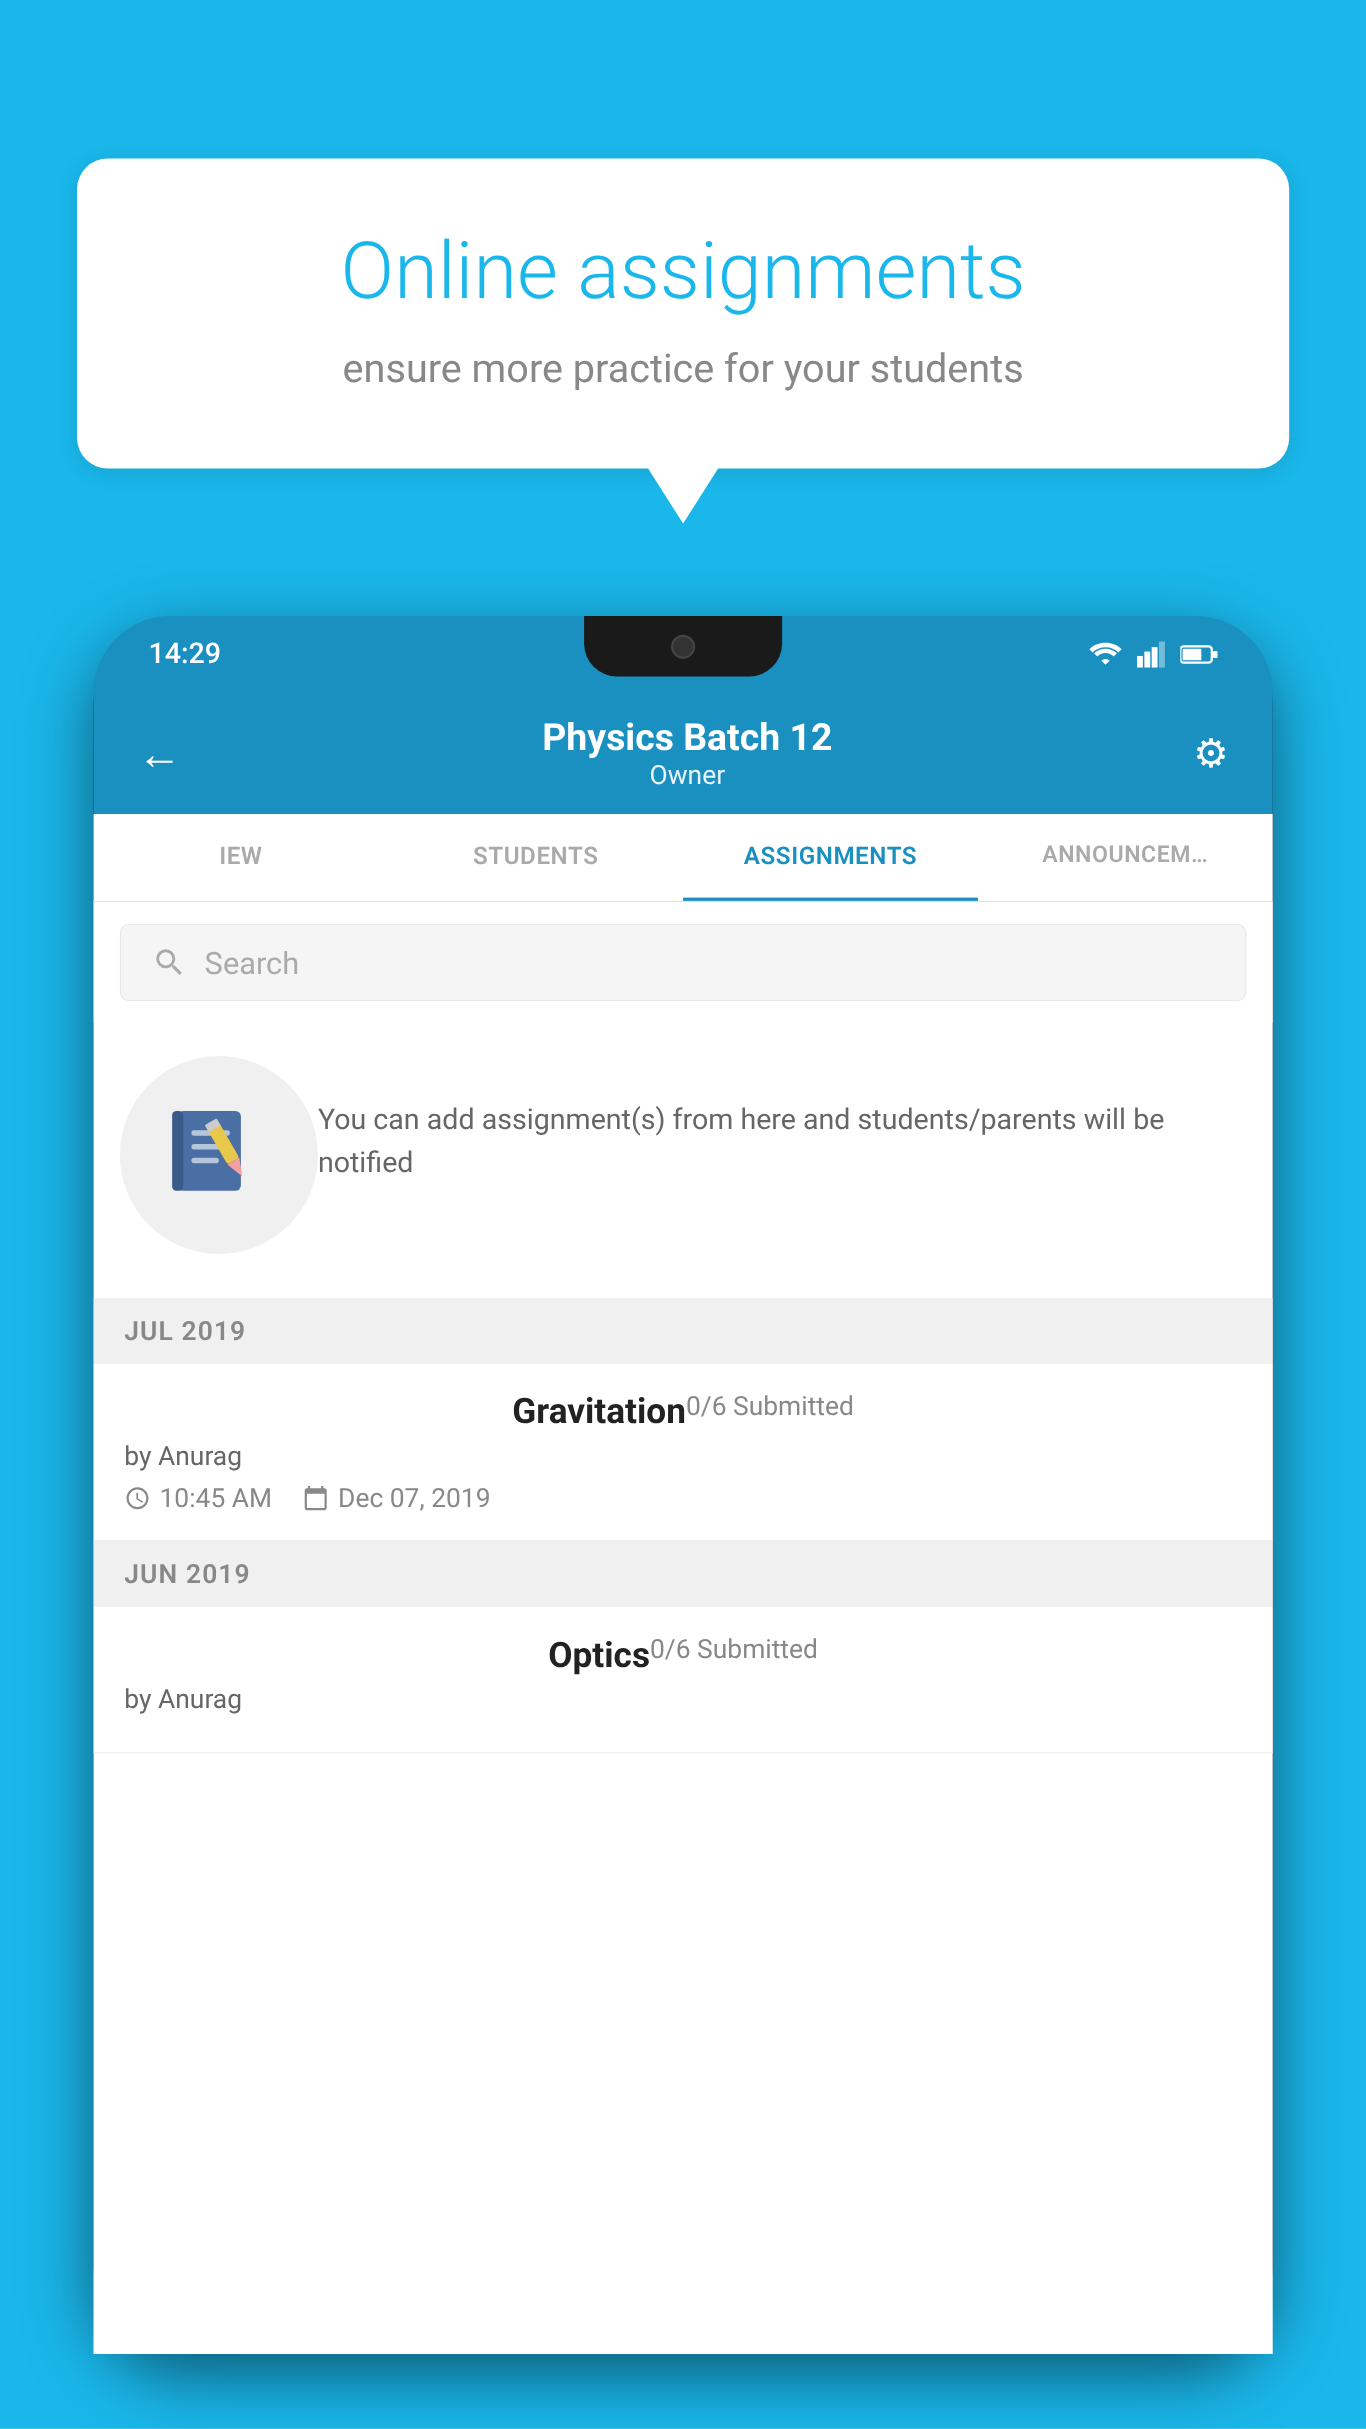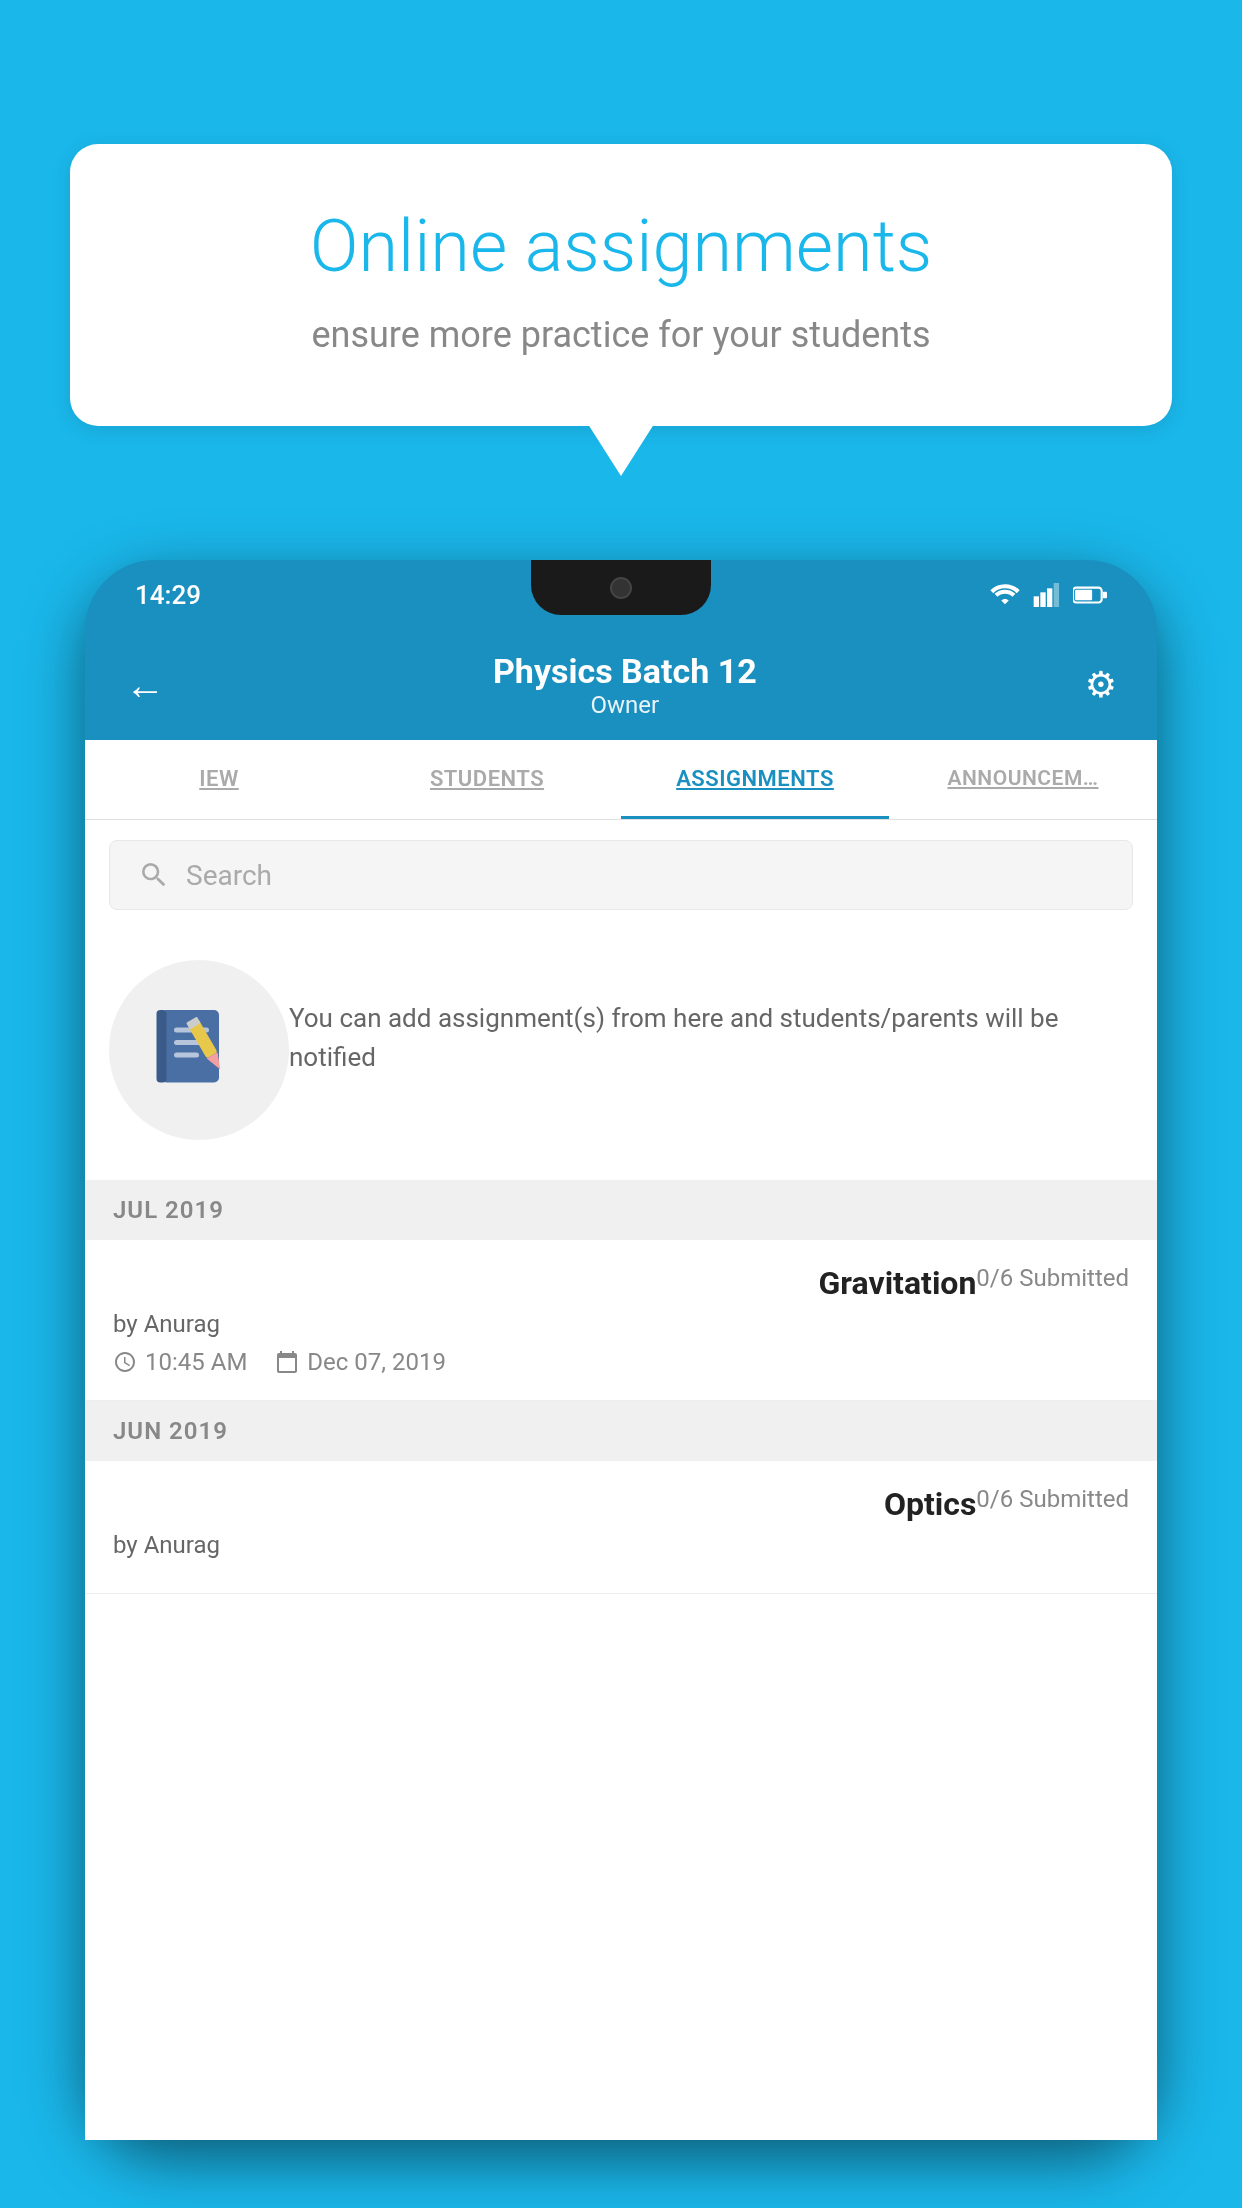--- a/index.html
+++ b/index.html
@@ -178,21 +178,20 @@
       flex: 1;
       display: flex;
       align-items: center;
       justify-content: center;
       font-size: 22px;
       font-weight: 600;
       color: #aaa;
       letter-spacing: 0.5px;
       cursor: pointer;
       border-bottom: 3px solid transparent;
-      text-decoration: underline;
     }
 
     .tab-item.active {
       color: #1a90c0;
       border-bottom: 3px solid #1a90c0;
     }
 
     .screen-content {
       background: white;
       height: 1320px;
@@ -273,21 +272,21 @@
 
     
     .assignment-item {
       padding: 24px 28px;
       background: white;
       border-bottom: 1px solid #eee;
     }
 
     .assignment-header {
       display: flex;
-      justify-content: flex-end;
+      justify-content: center;
       align-items: flex-start;
       margin-bottom: 8px;
     }
 
     .assignment-name {
       font-size: 32px;
       font-weight: 700;
       color: #222;
     }
 

